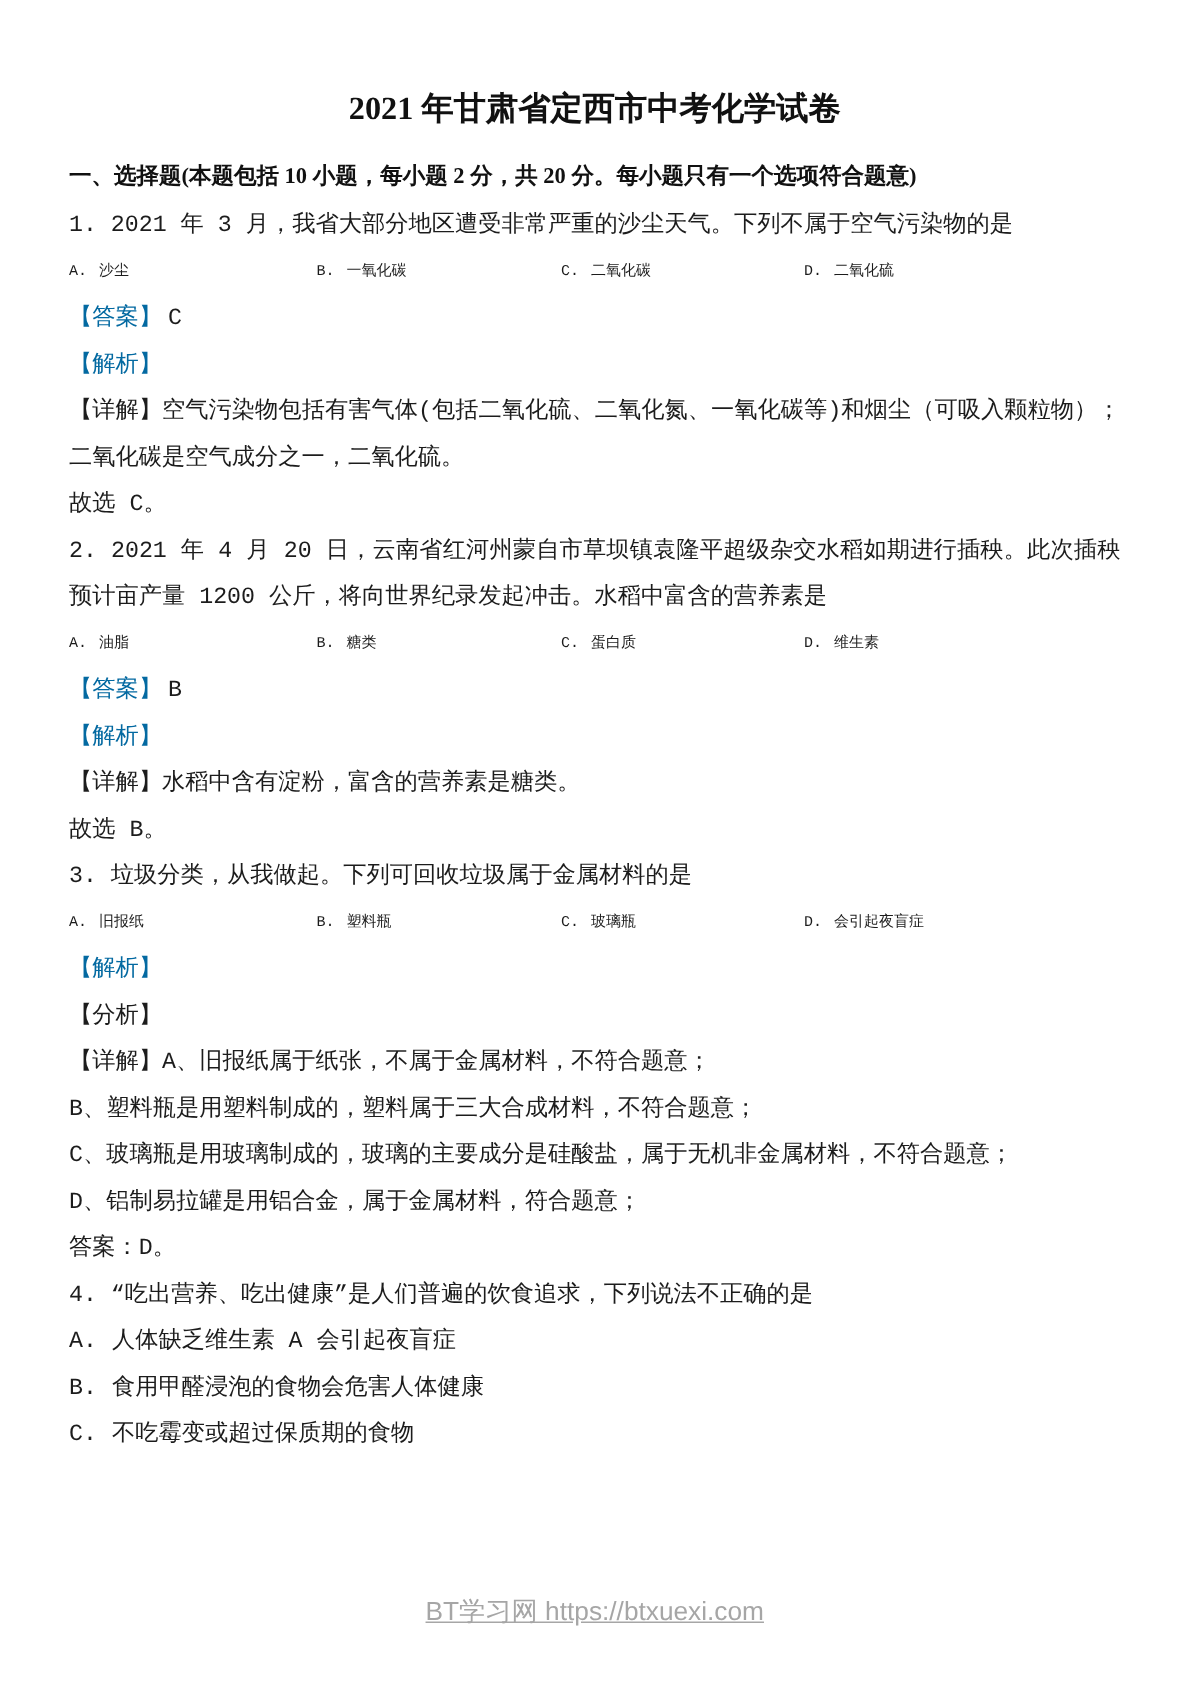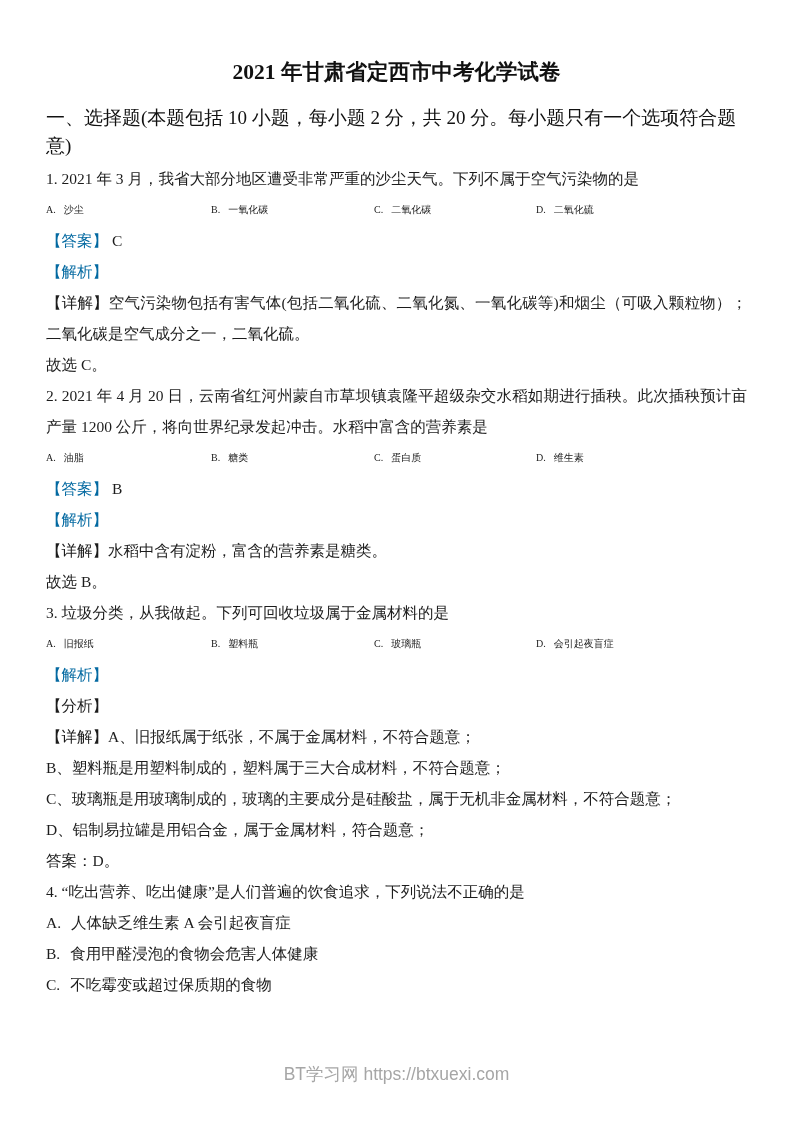--- a/index.html
+++ b/index.html
@@ -13,43 +13,43 @@
   }
   .content { padding: 0 46px; }
   h1.title {
     margin: 56px 0 0 0;
     font-size: 21.5px; font-weight: 700;
     text-align: center; line-height: 32px;
     color: #111;
   }
   h2.section-heading {
     margin: 16px 0 0 0;
-    font-size: 19px; font-weight: 400;
+    font-size: 15px; font-weight: 700;
     line-height: 28px;
     color: #111;
   }
-  .doc { margin-top: 3px; }
+  .doc { margin-top: 3px; font-family: Liberation Mono, monospace; }
   .line, .para {
     margin: 0; font-size: 15.5px; line-height: 31px;
     text-align: justify;
   }
   .options-row {
     display: grid;
     grid-template-columns: 165px 163px 162px 1fr;
     font-size: 10px; line-height: 31px;
   }
   .opt-label { margin-right: 8px; }
   .v-opt .opt-label { margin-right: 10px; }
   .tag { color: #0369a1; }
   .answer-val { margin-left: 4px; }
   .footer {
     position: absolute; top: 1062px; left: 0;
     width: 100%; text-align: center;
     font-family: "Liberation Sans", "DejaVu Sans", sans-serif;
-    font-size: 17.5px; color: #a6a6a6;
+    font-size: 17.5px; color: #a6a6a6; text-decoration: underline;
   }
 </style>
 </head>
 <body>
 
 <div class="content">
 
   <h1 class="title">2021 年甘肃省定西市中考化学试卷</h1>
   <h2 class="section-heading">一、选择题(本题包括 10 小题，每小题 2 分，共 20 分。每小题只有一个选项符合题意)</h2>
 

